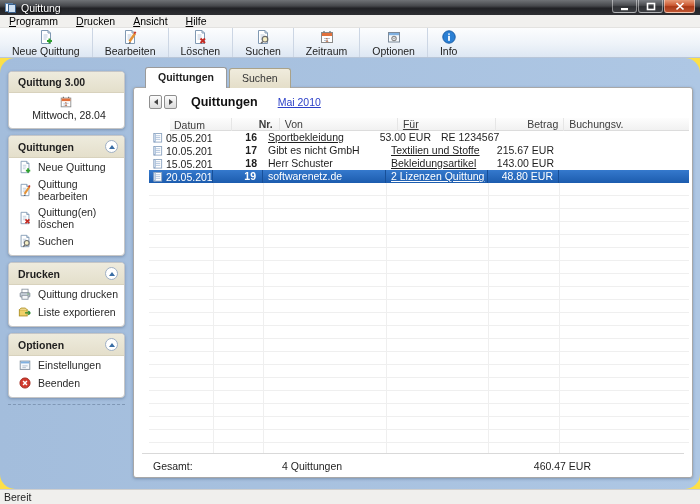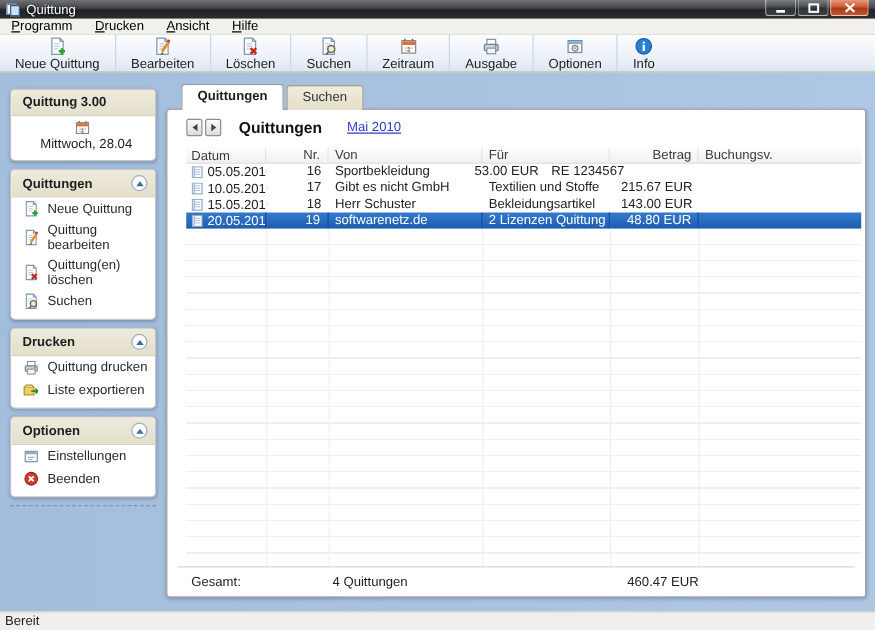--- a/index.html
+++ b/index.html
@@ -33,21 +33,21 @@
   .toolbar { position:absolute; top:28px; left:0; right:0; height:30px;
     background:linear-gradient(180deg,#fcfdfe 0%,#eef3f9 55%,#dde7f3 100%);
     border-bottom:1px solid #b9c6d8; display:flex; }
   .tool-btn { height:100%; padding:1px 12px 0 12px; display:flex; flex-direction:column;
     align-items:center; justify-content:center; border-right:1px solid #ccd6e4; cursor:default; }
   .tool-btn .t-label { margin-top:0px; color:#1e1e1e; }
   .tool-icon { width:16px; height:16px; display:block; }
 
   
   .content { position:absolute; top:58px; left:0; right:0; bottom:15px;
-    background:linear-gradient(90deg,#a3bddc 0%,#aec7e4 100%); }
+    background:linear-gradient(90deg,#a3bddc 0%,#aec7e4 100%);border-radius:15px; }
 
   
   .sidebar { position:absolute; left:8px; top:13px; width:117px; }
   .side-panel { background:#fff; border:1px solid #c6c6c6; border-radius:4px;
     box-shadow:0 1px 3px rgba(40,60,90,0.35); margin-bottom:6px; overflow:hidden; padding-bottom:5px; }
   .side-header { background:linear-gradient(180deg,#eeebdd 0%,#e4dfcb 100%);
     border-bottom:1px solid #d8d2bd; padding:4px 6px 4px 9px; font-weight:bold; font-size:10.5px;
     display:flex; align-items:center; justify-content:space-between; }
   .collapse-btn { width:13px; height:13px; border-radius:50%; background:#fff; border:1px solid #9fb0c4;
     display:flex; align-items:center; justify-content:center; cursor:default; }
@@ -76,42 +76,42 @@
     background:linear-gradient(180deg,#fcfcfc,#dcdcdc); display:flex; align-items:center;
     justify-content:center; margin-right:2px; cursor:default; }
   .tri-left { width:0; height:0; border-top:3px solid transparent; border-bottom:3px solid transparent; border-right:4px solid #444; }
   .tri-right { width:0; height:0; border-top:3px solid transparent; border-bottom:3px solid transparent; border-left:4px solid #444; }
   .main-title { font-size:12.5px; font-weight:bold; margin-left:12px; color:#111; }
   .period-link { margin-left:20px; color:#2b3fc8; text-decoration:underline; cursor:pointer; }
 
   
   .rtable { position:absolute; left:15px; top:30px; width:540px; height:335px; }
   .thead { display:flex; height:13px; background:linear-gradient(180deg,#fdfdfd,#f1f1f1);
-    border-bottom:1px solid #dcdcdc; color:#3c3c3c; }
+    border-bottom:1px solid #dcdcdc; color:#3c3c3c;margin-left:21px; }
   .thead .cell { border-right:1px solid #e6e6e6; }
   .thead .cell:last-child { border-right:none; }
   .cell { height:13px; line-height:12px; white-space:nowrap; overflow:hidden; }
   .c-datum { width:64px; padding-left:4px; display:flex; align-items:center; }
-  .c-nr { width:50px; text-align:right; padding-right:6px; }
+  .c-nr { width:50px; text-align:right; padding-right:6px;font-weight:bold; }
   .c-von { width:123px; padding-left:5px; }
-  .c-fuer { width:102px; padding-left:5px; }
+  .c-fuer { width:102px; padding-left:5px;text-decoration:underline; }
   .c-betrag { width:71px; text-align:right; padding-right:5px; }
   .c-buch { width:130px; padding-left:5px; }
   .trow { display:flex; height:13px; cursor:default; }
   .trow .row-icon { width:10px; height:10px; margin:1px 3px 0 0; flex:0 0 10px; }
   .trow.selected { background:linear-gradient(180deg,#3579cd 0%,#1c5cae 100%); color:#fff; }
   .trow.selected .cell { border-right:1px solid #174f98; }
   .trow.selected .cell:last-child { border-right:none; }
 
   .empty-grid { position:absolute; left:0; top:65px; width:540px; bottom:0;
     background:repeating-linear-gradient(to bottom, transparent 0 12px, #efefef 12px 13px); }
   .vline { position:absolute; top:0; bottom:0; width:1px; background:#efefef; }
 
   .table-footer { position:absolute; left:8px; right:8px; top:365px; border-top:1px solid #d9d9d9; }
-  .footer-row { display:flex; margin-top:6px; margin-left:7px; color:#1e1e1e; }
+  .footer-row { display:flex; margin-top:6px; margin-left:7px; color:#1e1e1e;gap:16px; }
   .f-label { width:114px; padding-left:4px; }
   .f-count { width:225px; padding-left:3px; }
   .f-total { width:71px; text-align:right; padding-right:0; }
 
   
   .statusbar { position:absolute; bottom:0; left:0; right:0; height:15px; background:#f0efed;
     border-top:1px solid #cfcfcf; display:flex; align-items:center; padding-left:4px; color:#1e1e1e; }
 </style>
 </head>
 <body>
@@ -261,26 +261,20 @@
       <span class="t-label">Suchen</span>
     </div>
     <div class="tool-btn">
       <svg class="tool-icon" viewBox="0 0 16 16">
           <use href="#ic-cal"></use>
         </svg>
       <span class="t-label">Zeitraum</span>
     </div>
     <div class="tool-btn">
       <svg class="tool-icon" viewBox="0 0 16 16">
-          <use href="#ic-printer"></use>
-        </svg>
-      <span class="t-label">Ausgabe</span>
-    </div>
-    <div class="tool-btn">
-      <svg class="tool-icon" viewBox="0 0 16 16">
           <use href="#ic-optwin"></use>
         </svg>
       <span class="t-label">Optionen</span>
     </div>
     <div class="tool-btn" style="border-right:none">
       <svg class="tool-icon" viewBox="0 0 16 16">
           <use href="#ic-info"></use>
         </svg>
       <span class="t-label">Info</span>
     </div>

